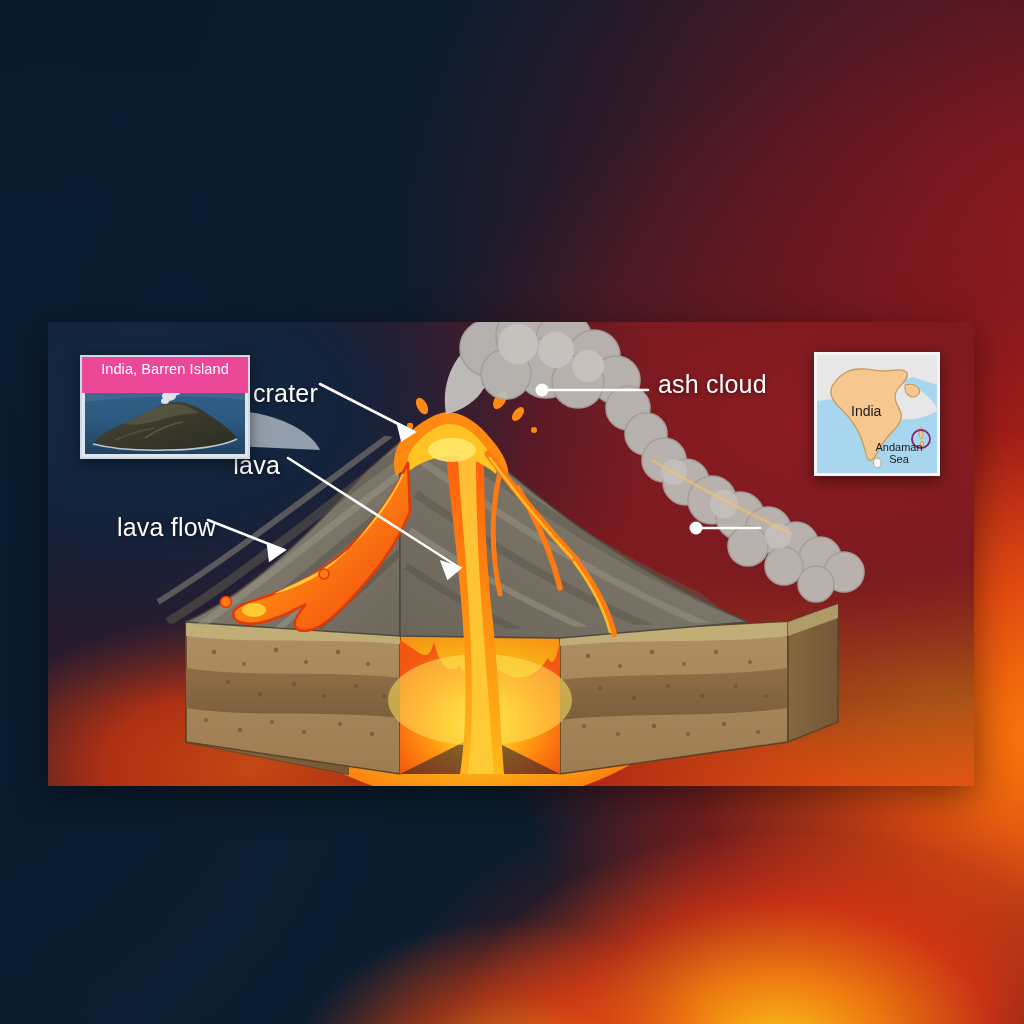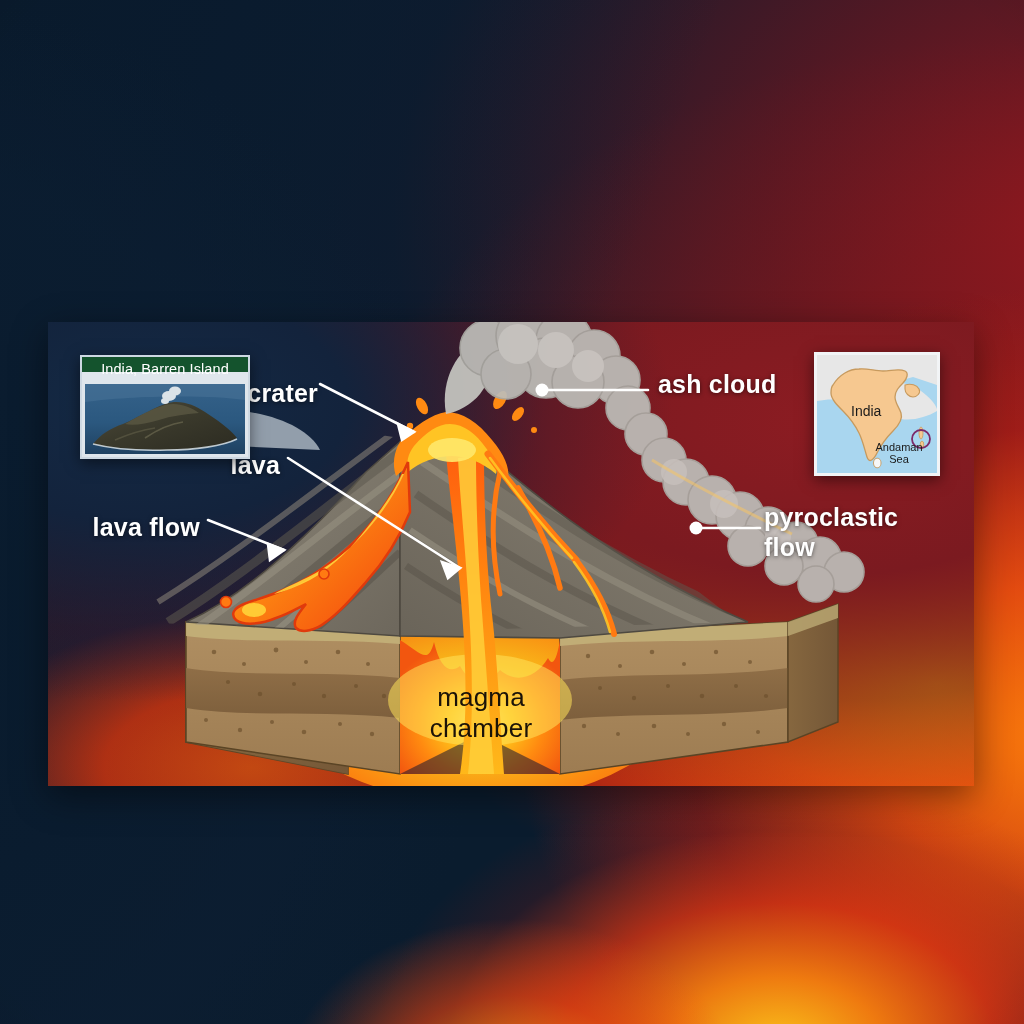--- a/index.html
+++ b/index.html
@@ -92,21 +92,21 @@
 
   
   .ground { position: absolute; left: 0; top: 0; width: 926px; height: 464px; }
 
   
   .lbl {
     position: absolute;
     color: #ffffff;
     font-family: "Liberation Sans", sans-serif;
     font-size: 25px;
-    font-weight: 700;
+    font-weight: 400;
     line-height: 30px;
     letter-spacing: 0.2px;
     text-shadow: 0 1px 4px rgba(0,0,0,0.55);
     white-space: pre-line;
     z-index: 14;
   }
   .lbl.dark {
     color: #1a1208;
     text-shadow: none;
     font-weight: 400;
@@ -120,22 +120,22 @@
     left: 80px; top: 355px;
     width: 166px; height: 100px;
     background: #dfe6ec;
     border: 2px solid #cdd8e2;
     box-shadow: 0 4px 14px rgba(0,0,0,0.5);
     z-index: 16;
     overflow: hidden;
   }
   .inset-cap {
     position: absolute; left: 0; top: 0; right: 0;
-    height: 15px;
-    background: #14532d;
+    height: 36px;
+    background: #ec4899;
     color: #ffffff;
     font-size: 14.5px;
     line-height: 25px;
     text-align: center;
     font-family: "Liberation Sans", sans-serif;
     letter-spacing: 0.1px;
     z-index: 3;
   }
   .inset-img { position: absolute; left: 3px; top: 27px; width: 160px; height: 70px; overflow: hidden; }
 
@@ -480,29 +480,25 @@
 
       <g>
         <path d="M186 88 C230 92 262 108 272 128 L186 124 Z" fill="#c3cdd6" opacity="0.72"></path>
       </g>
     </svg>
 
     <div class="lbl right" style="left:150px; top:56px; width:120px;">crater</div>
 
     <div class="lbl right" style="left:140px; top:128px; width:92px;">lava</div>
 
-    <div class="lbl right" style="left:10px; top:190px; width:142px;">lava flow</div>
+    <div class="lbl right" style="left:26px; top:190px; width:142px;">lava flow</div>
 
     <div class="lbl" style="left:610px; top:47px;text-align:right;">ash cloud</div>
 
-    <div class="lbl center" style="left:716px; top:180px; width:190px; text-align:left;">pyroclastic
-flow</div>
-
-    <div class="lbl dark center" style="left:340px; top:360px; width:186px; font-size:26px; line-height:31px;">magma
-chamber</div>
+
   </div>
 
   <div class="inset-photo">
     <div class="inset-cap">India, Barren Island</div>
     <div class="inset-img">
       <svg viewBox="0 0 160 70" width="160" height="70">
         <defs>
           <linearGradient id="gSea" x1="0" y1="0" x2="0" y2="1">
             <stop offset="0%" stop-color="#35628a"></stop>
             <stop offset="55%" stop-color="#2b587f"></stop>

